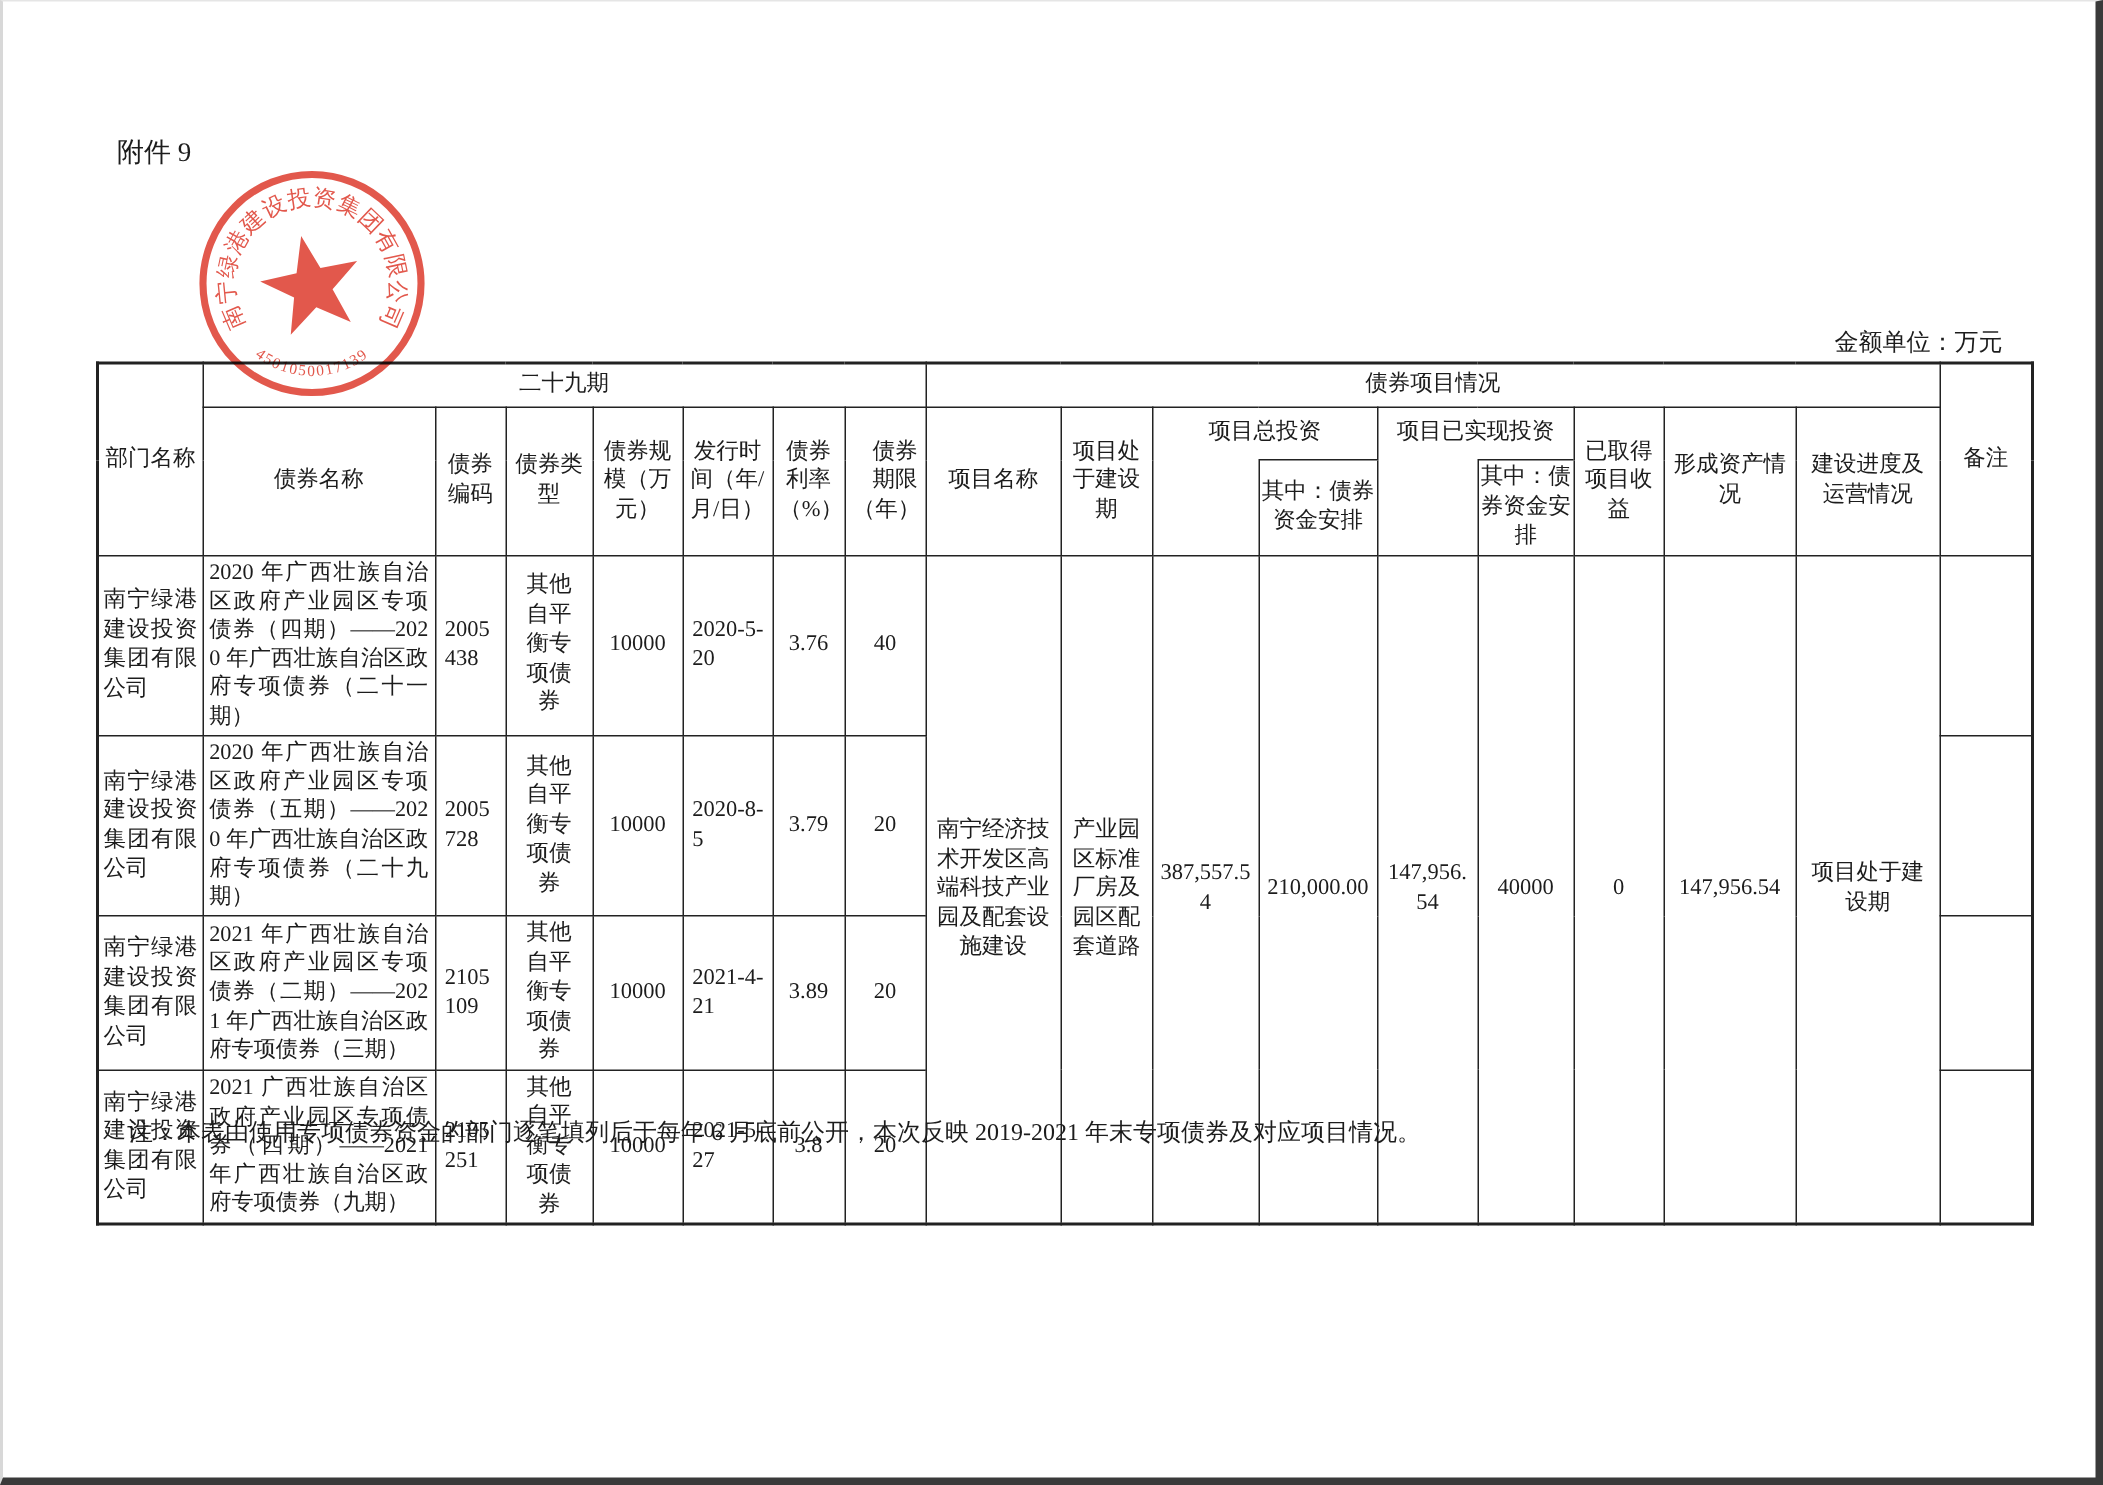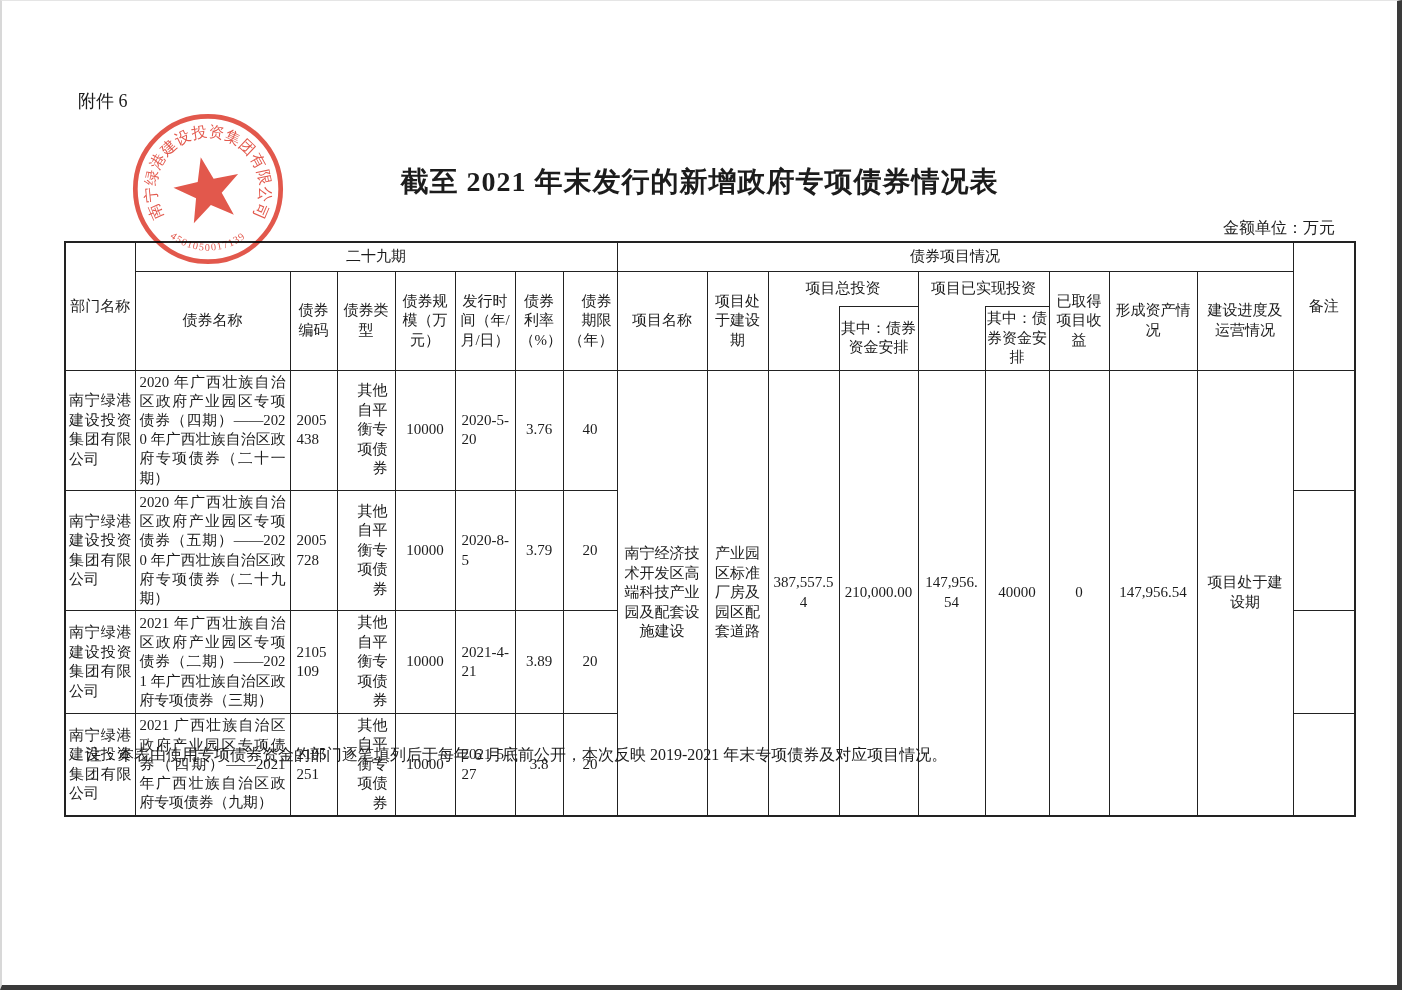--- a/index.html
+++ b/index.html
@@ -19,33 +19,32 @@
   table{border-collapse:collapse;table-layout:fixed;width:1290px;border:2px solid #222;}
   td{border:1px solid #222;font-size:15px;text-align:center;vertical-align:middle;
      padding:2px 4px;word-break:break-all;line-height:1.3;}
   td.band{height:24px;}
   .no-bottom{border-bottom:none;}
   .no-top{border-top:none;}
   .subhdr{padding:2px 1px;}
   .name{text-align:justify;text-justify:inter-character;font-size:14.8px;padding:2px 4px;}
   .dept{text-align:justify;text-justify:inter-character;padding:2px 3px;}
   .left{text-align:left;padding-left:6px;margin-left:28px;}
-  .btype{text-align:right;padding:2px 7px;margin-left:16px;}
+  .btype{text-align:center;padding:2px 7px;margin-left:16px;}
   .narrow{padding:2px 5px;text-align:right;}
   .seal{position:absolute;top:109px;left:127px;width:158px;height:158px;
     mix-blend-mode:multiply;opacity:.85;pointer-events:none;}
 </style>
 </head>
 <body>
 
 <div class="page">
 
-  <div class="attachment">附件 6</div>
+  <div class="attachment">附件 9</div>
 
-  <div class="title">截至 2021 年末发行的新增政府专项债券情况表</div>
 
   <div class="unit">金额单位：万元</div>
 
   <div class="tablewrap">
     <table>
       <colgroup>
         <col style="width:70px">
           <col style="width:155px">
           <col style="width:47px">
           <col style="width:58px">

